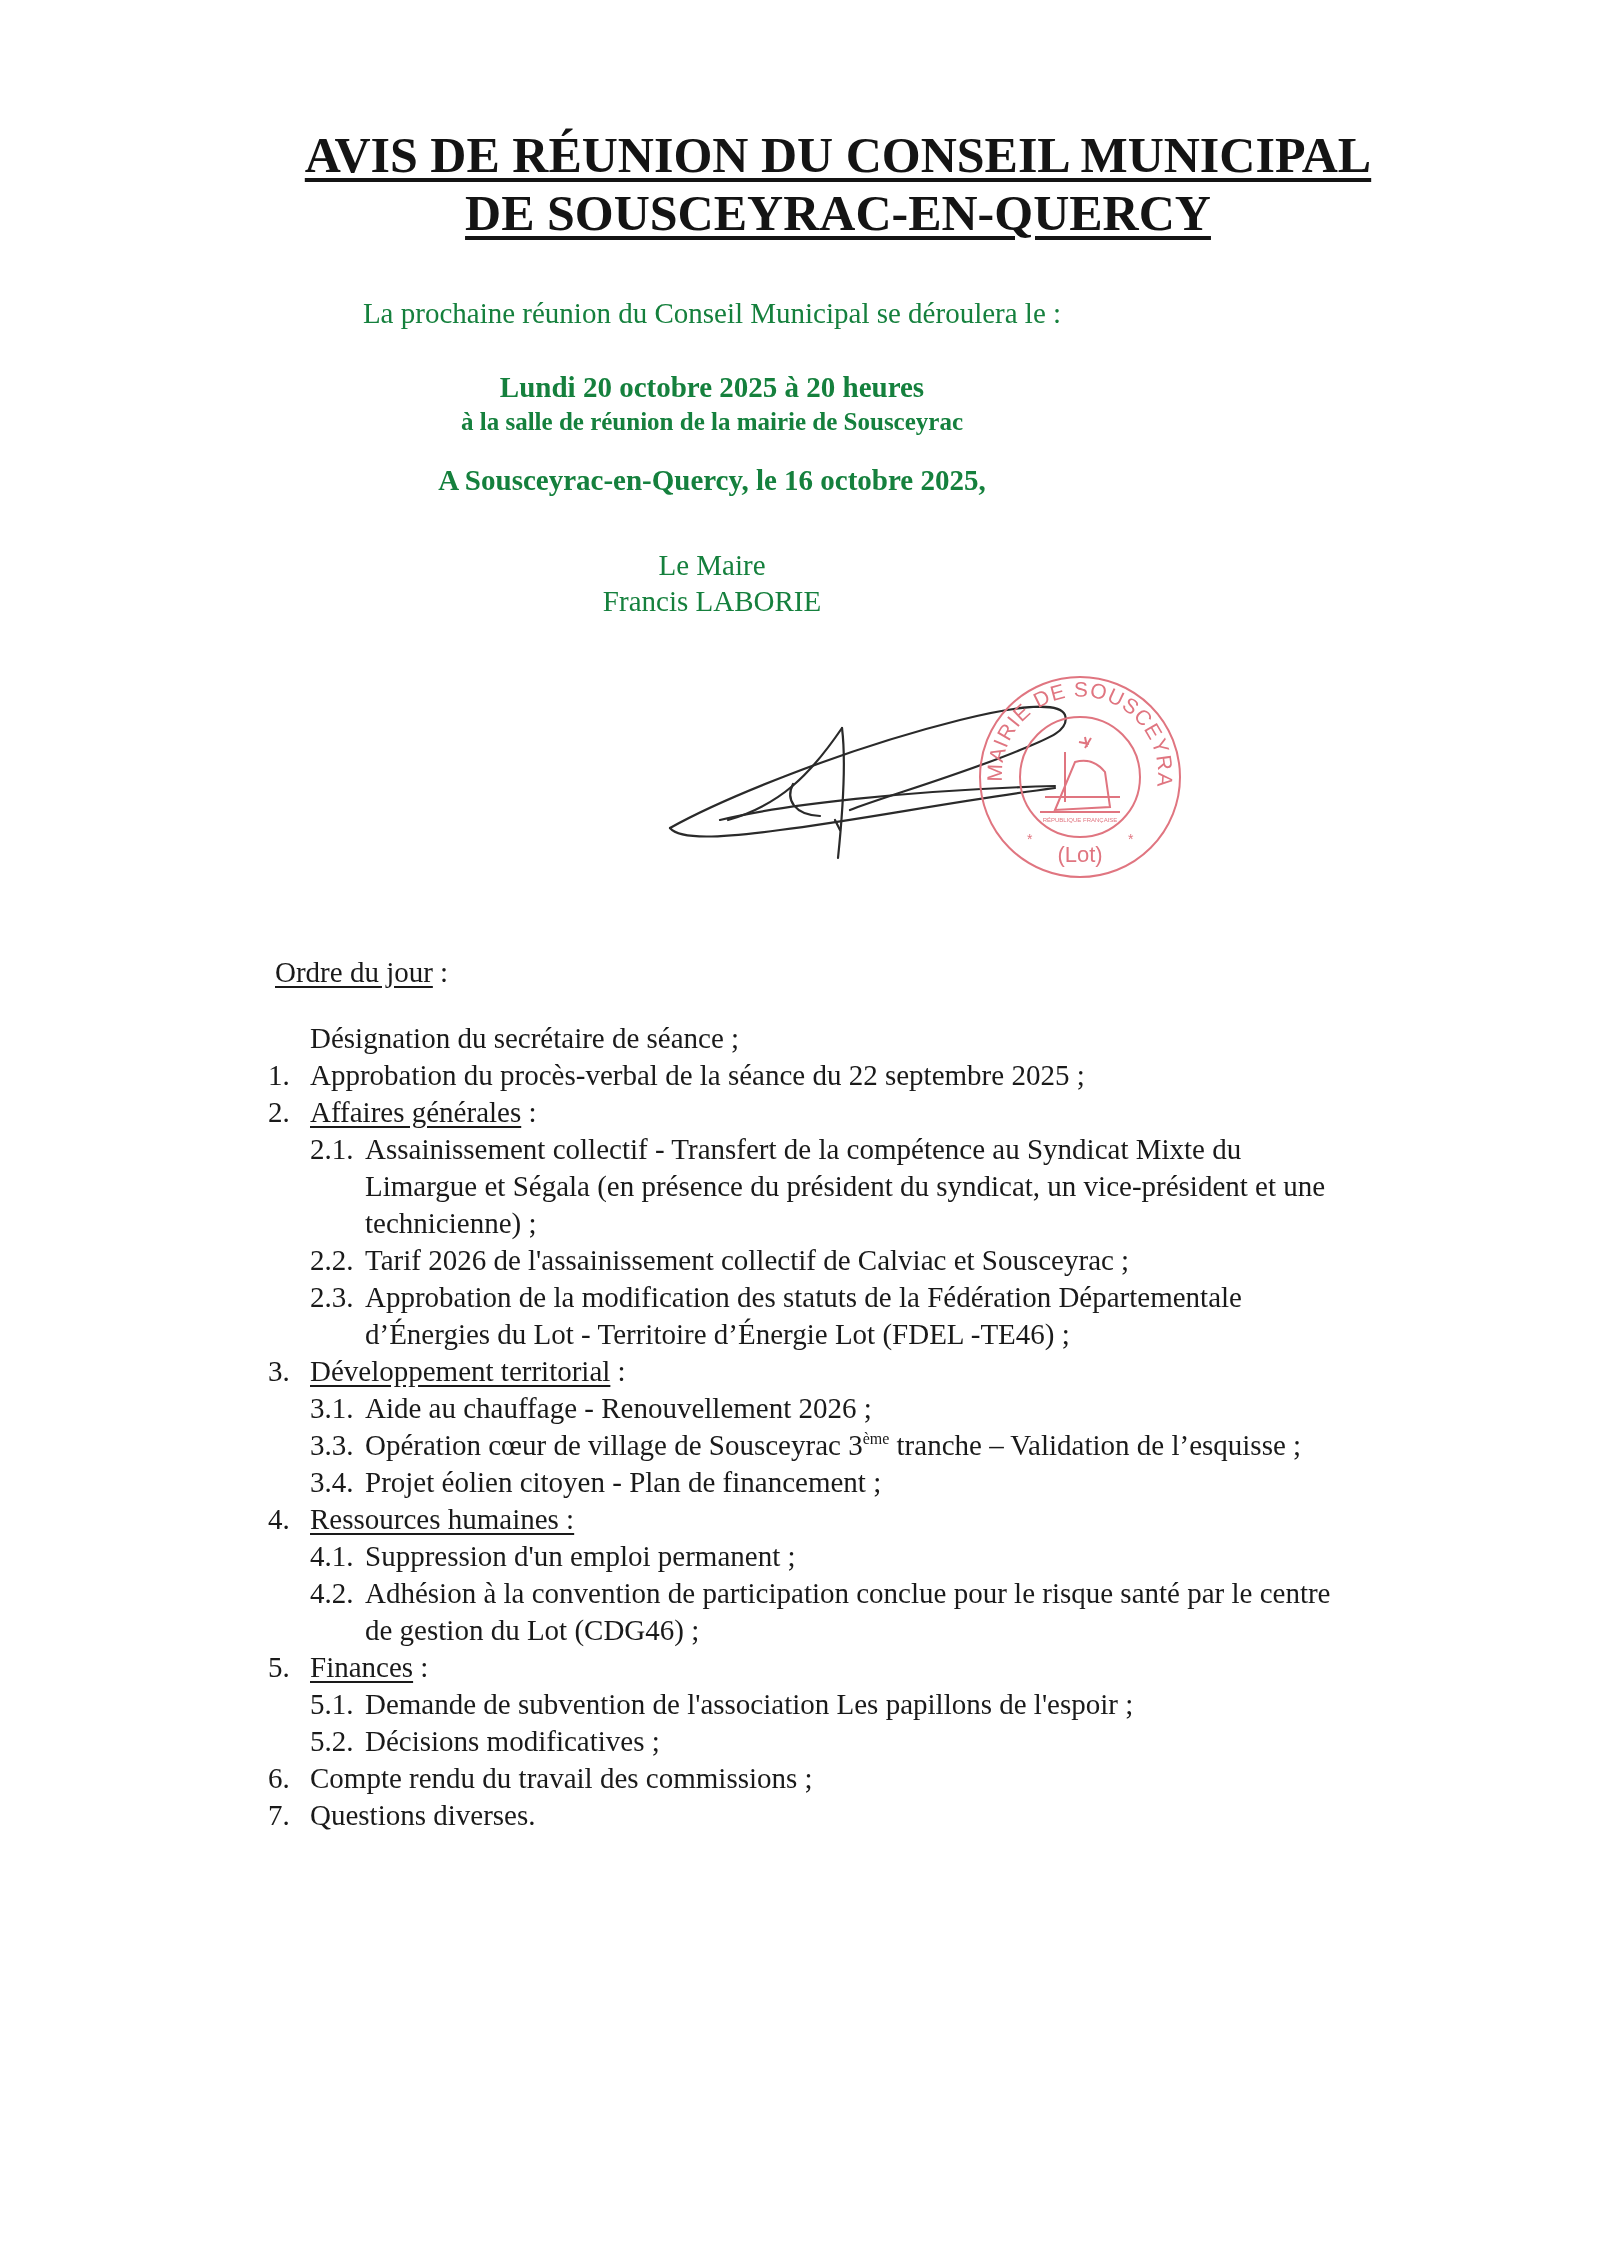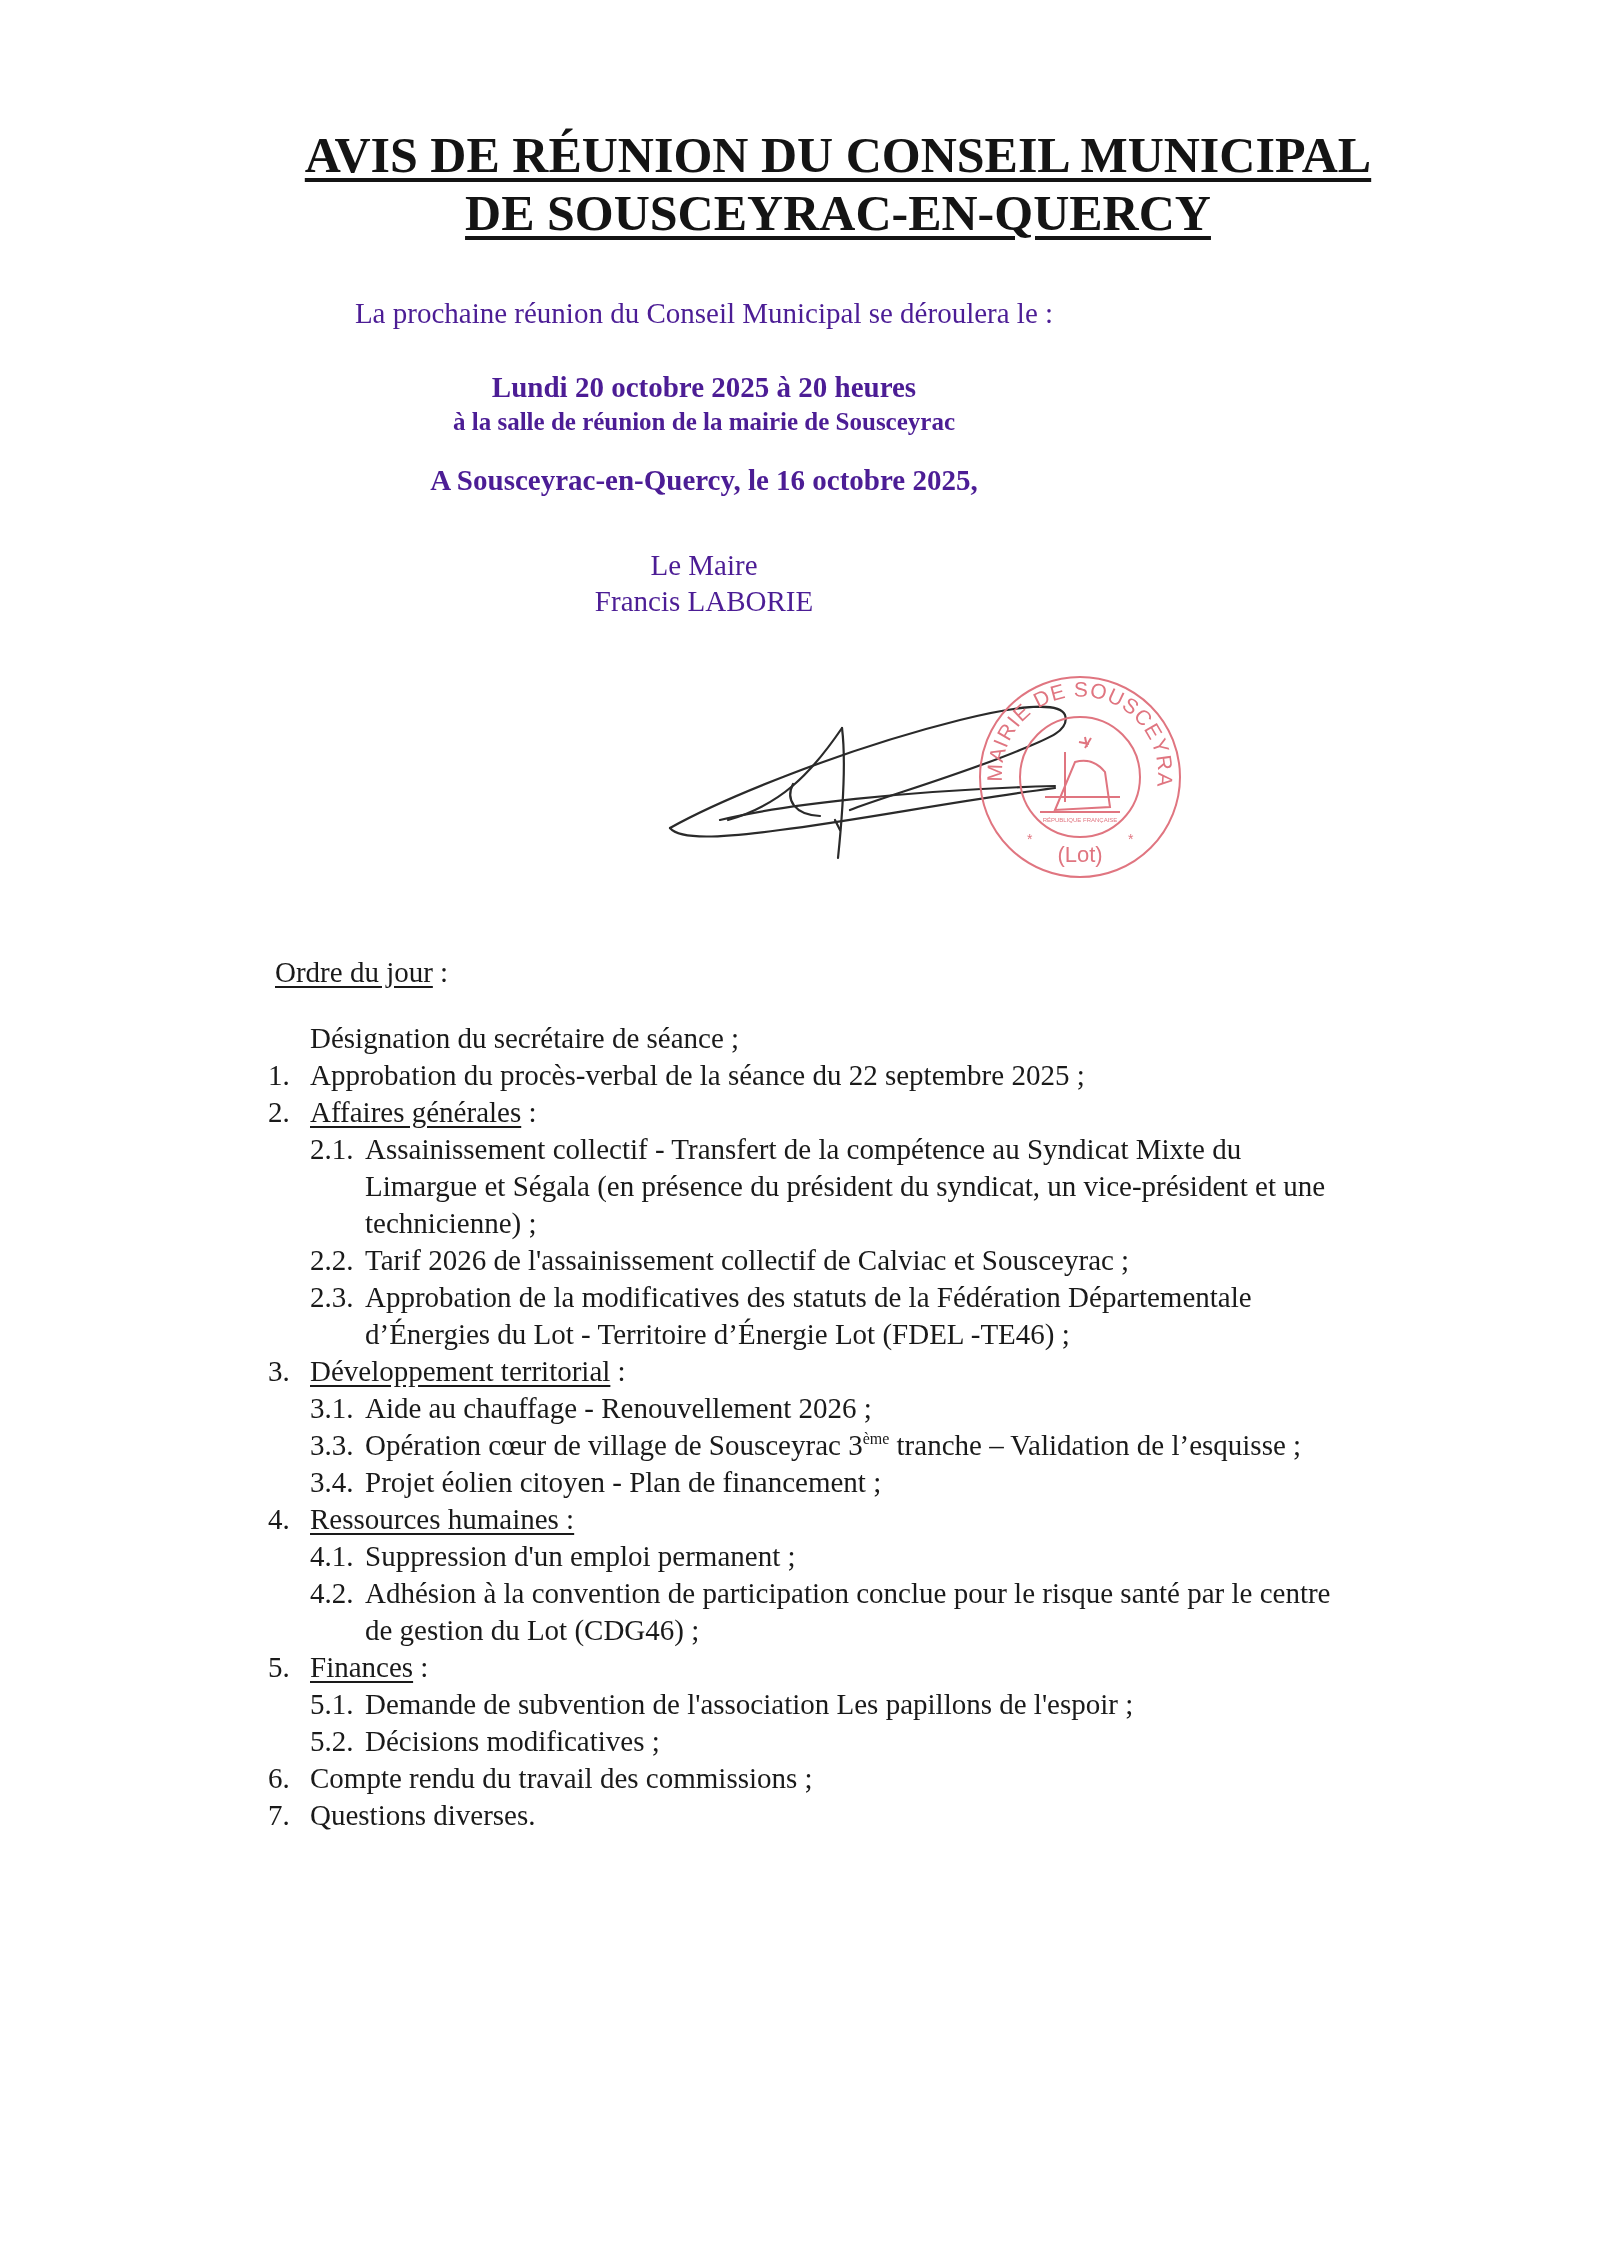--- a/index.html
+++ b/index.html
@@ -37,26 +37,26 @@
     .title span {
       text-decoration: underline;
       text-decoration-thickness: 4px;
       text-underline-offset: 6px;
     }
     .title-1 { top: 125px; }
     .title-2 { top: 183px; }
 
     .center-line {
       position: absolute;
-      left: 4px;
+      left: 12px;
       width: 1400px;
       text-align: center;
       font-size: 29px;
       line-height: 34px;
-      color: #4c1d95;
+      color: #15803d;
     }
     .intro { top: 296px; }
     .date-line { top: 370px; font-weight: bold; font-size: 29px; }
     .place-line { top: 405px; font-weight: bold; font-size: 25px; }
     .written-at { top: 463px; font-weight: bold; }
     .role { top: 548px; }
     .signer { top: 584px; }
 
     .signature {
       position: absolute;
@@ -189,21 +189,21 @@
       <span class="wrap">Assainissement collectif - Transfert de la compétence au Syndicat Mixte du</span>
       <span class="wrap">Limargue et Ségala (en présence du président du syndicat, un vice-président et une</span>
       <span class="wrap">technicienne) ;</span>
     </div>
     <div class="row sub">
       <span class="num">2.2.</span>
       <span class="wrap">Tarif 2026 de l'assainissement collectif de Calviac et Sousceyrac ;</span>
     </div>
     <div class="row sub">
       <span class="num">2.3.</span>
-      <span class="wrap">Approbation de la modificatives des statuts de la Fédération Départementale</span>
+      <span class="wrap">Approbation de la modification des statuts de la Fédération Départementale</span>
       <span class="wrap">d’Énergies du Lot - Territoire d’Énergie Lot (FDEL -TE46) ;</span>
     </div>
 
     <div class="row">
       <span class="num">3.</span>
       <span class="u">Développement territorial</span><span> :</span>
     </div>
     <div class="row sub">
       <span class="num">3.1.</span>
       <span class="wrap">Aide au chauffage - Renouvellement 2026 ;</span>

